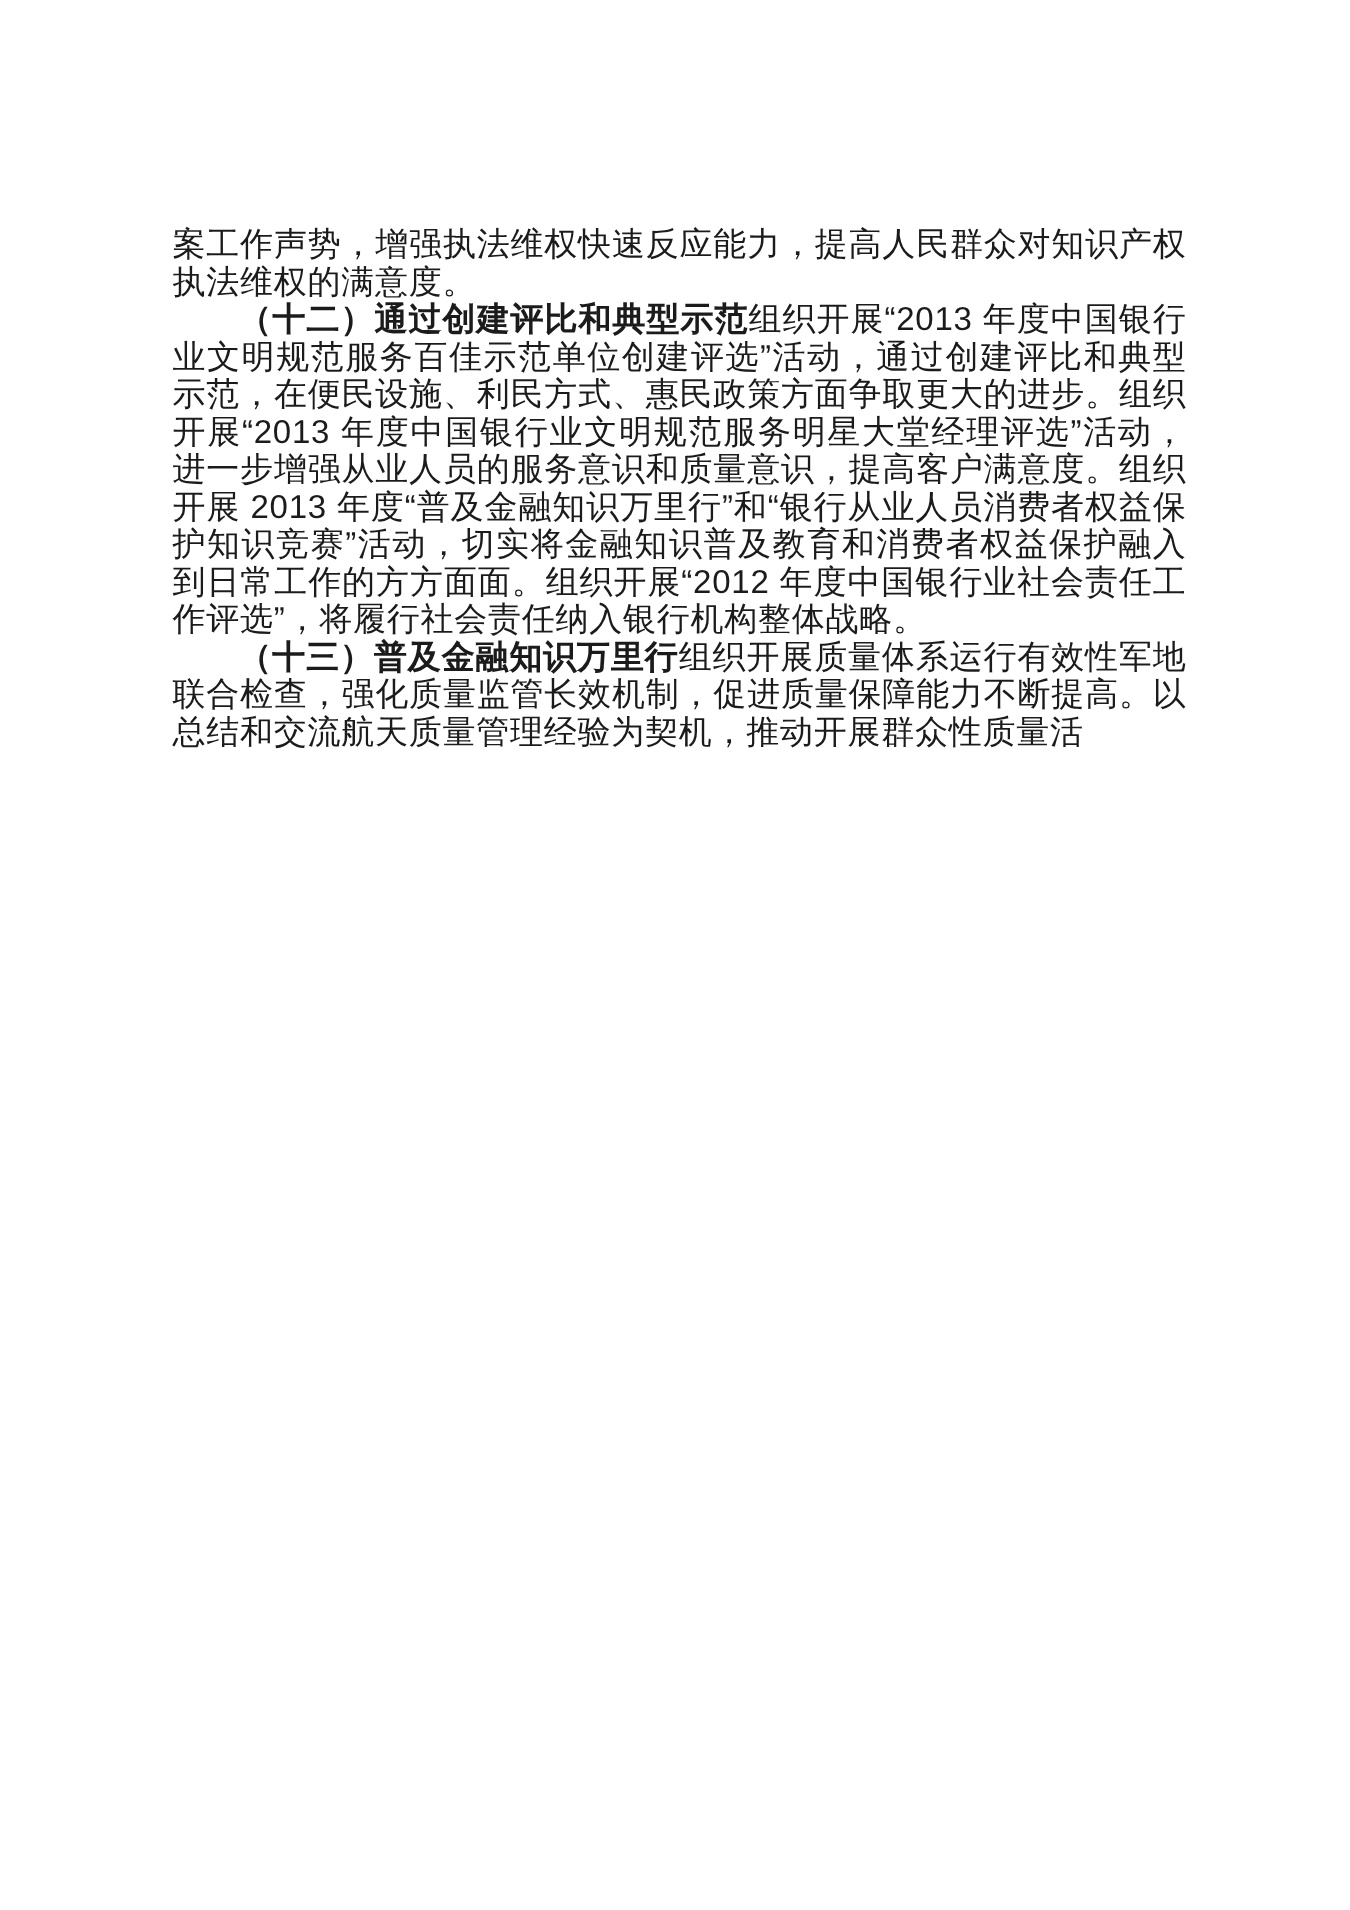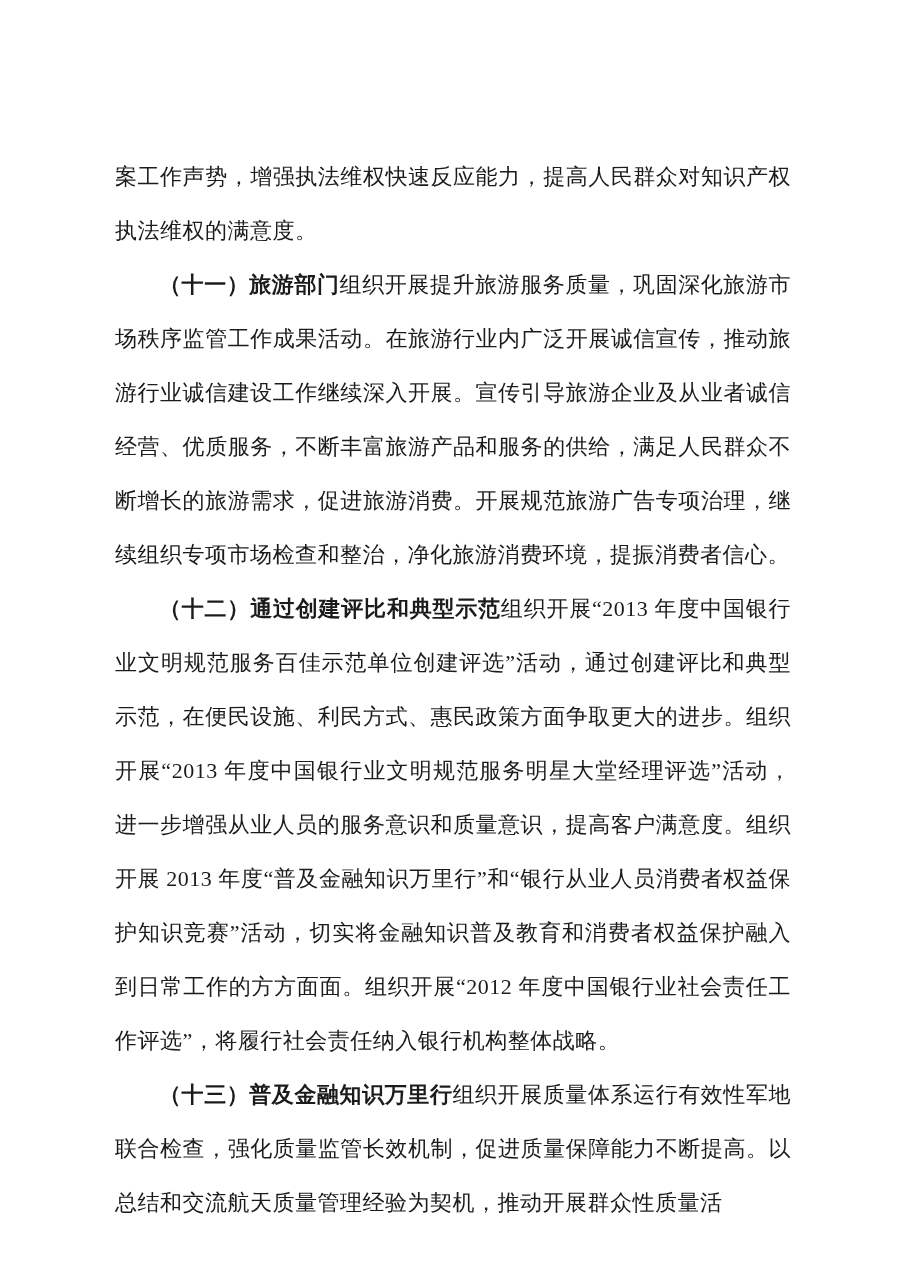--- a/index.html
+++ b/index.html
@@ -12,23 +12,23 @@
     width: 900px;
     height: 1273px;
     background: #ffffff;
     overflow: hidden;
   }
   .page-text {
     position: absolute;
     left: 115px;
     top: 150px;
     width: 676px;
-    font-family: Liberation Serif, serif;
+    font-family: Liberation Sans, sans-serif;
     font-size: 22px;
-    line-height: 54px;
+    line-height: 25px;
     letter-spacing: 0.5px;
     color: #1b1b1b;
     text-align: justify;
     text-justify: inter-character;
   }
   .para {
     margin: 0;
     padding: 0;
   }
   .para.indent {
@@ -39,20 +39,19 @@
   }
 </style>
 </head>
 <body>
 
 <div class="page">
   <div class="page-text">
 
     <p class="para"><span>案工作声势，增强执法维权快速反应能力，提高人民群众对知识产权执法维权的满意度。</span></p>
 
-    <p class="para indent"><span class="section-lead">（十一）旅游部门</span><span>组织开展提升旅游服务质量，巩固深化旅游市场秩序监管工作成果活动。在旅游行业内广泛开展诚信宣传，推动旅游行业诚信建设工作继续深入开展。宣传引导旅游企业及从业者诚信经营、优质服务，不断丰富旅游产品和服务的供给，满足人民群众不断增长的旅游需求，促进旅游消费。开展规范旅游广告专项治理，继续组织专项市场检查和整治，净化旅游消费环境，提振消费者信心。</span></p>
 
     <p class="para indent"><span class="section-lead">（十二）通过创建评比和典型示范</span><span>组织开展“2013 年度中国银行业文明规范服务百佳示范单位创建评选”活动，通过创建评比和典型示范，在便民设施、利民方式、惠民政策方面争取更大的进步。组织开展“2013 年度中国银行业文明规范服务明星大堂经理评选”活动，进一步增强从业人员的服务意识和质量意识，提高客户满意度。组织开展 2013 年度“普及金融知识万里行”和“银行从业人员消费者权益保护知识竞赛”活动，切实将金融知识普及教育和消费者权益保护融入到日常工作的方方面面。组织开展“2012 年度中国银行业社会责任工作评选”，将履行社会责任纳入银行机构整体战略。</span></p>
 
     <p class="para indent"><span class="section-lead">（十三）普及金融知识万里行</span><span>组织开展质量体系运行有效性军地联合检查，强化质量监管长效机制，促进质量保障能力不断提高。以总结和交流航天质量管理经验为契机，推动开展群众性质量活</span></p>
 
   </div>
 </div>
 
 </body></html>

